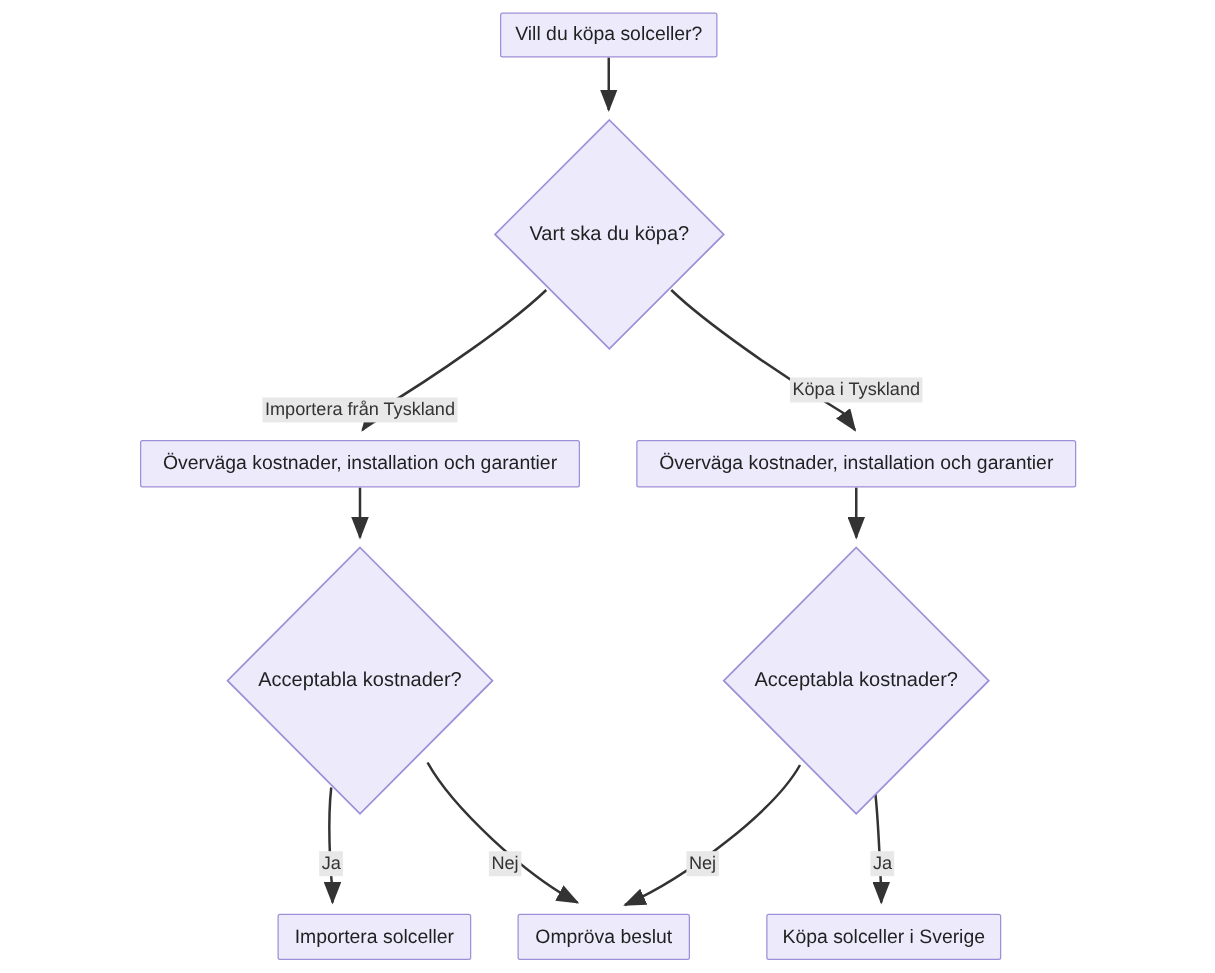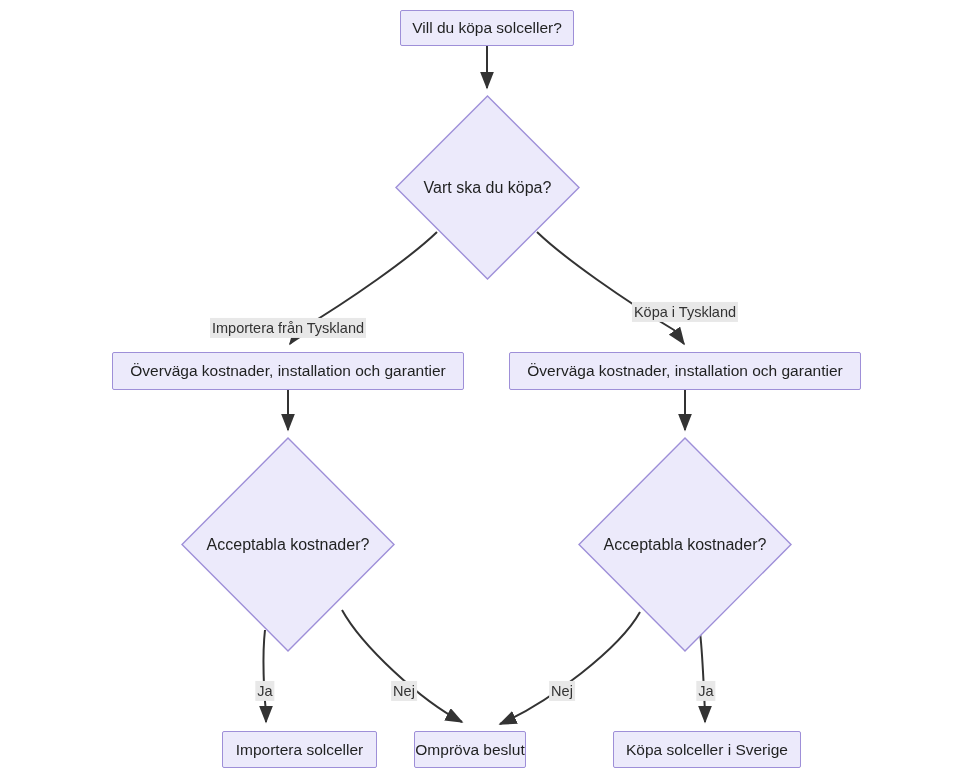--- a/index.html
+++ b/index.html
@@ -161,21 +161,21 @@
   </div>
 
   <div class="edge-label" style="left:706px; top:691px;">
     <span>Ja</span>
   </div>
 
   <div class="node node-rect" style="left:190px; top:731px; width:155px; height:37px;margin-left:32px;">
     <span>Importera solceller</span>
   </div>
 
-  <div class="node node-rect" style="left:414px; top:731px; width:112px; height:37px;">
+  <div class="node node-rect" style="left:414px; top:731px; width:138px; height:37px;">
     <span>Ompröva beslut</span>
   </div>
 
   <div class="node node-rect" style="left:613px; top:731px; width:188px; height:37px;">
     <span>Köpa solceller i Sverige</span>
   </div>
 
 </div>
 
 </body></html>

